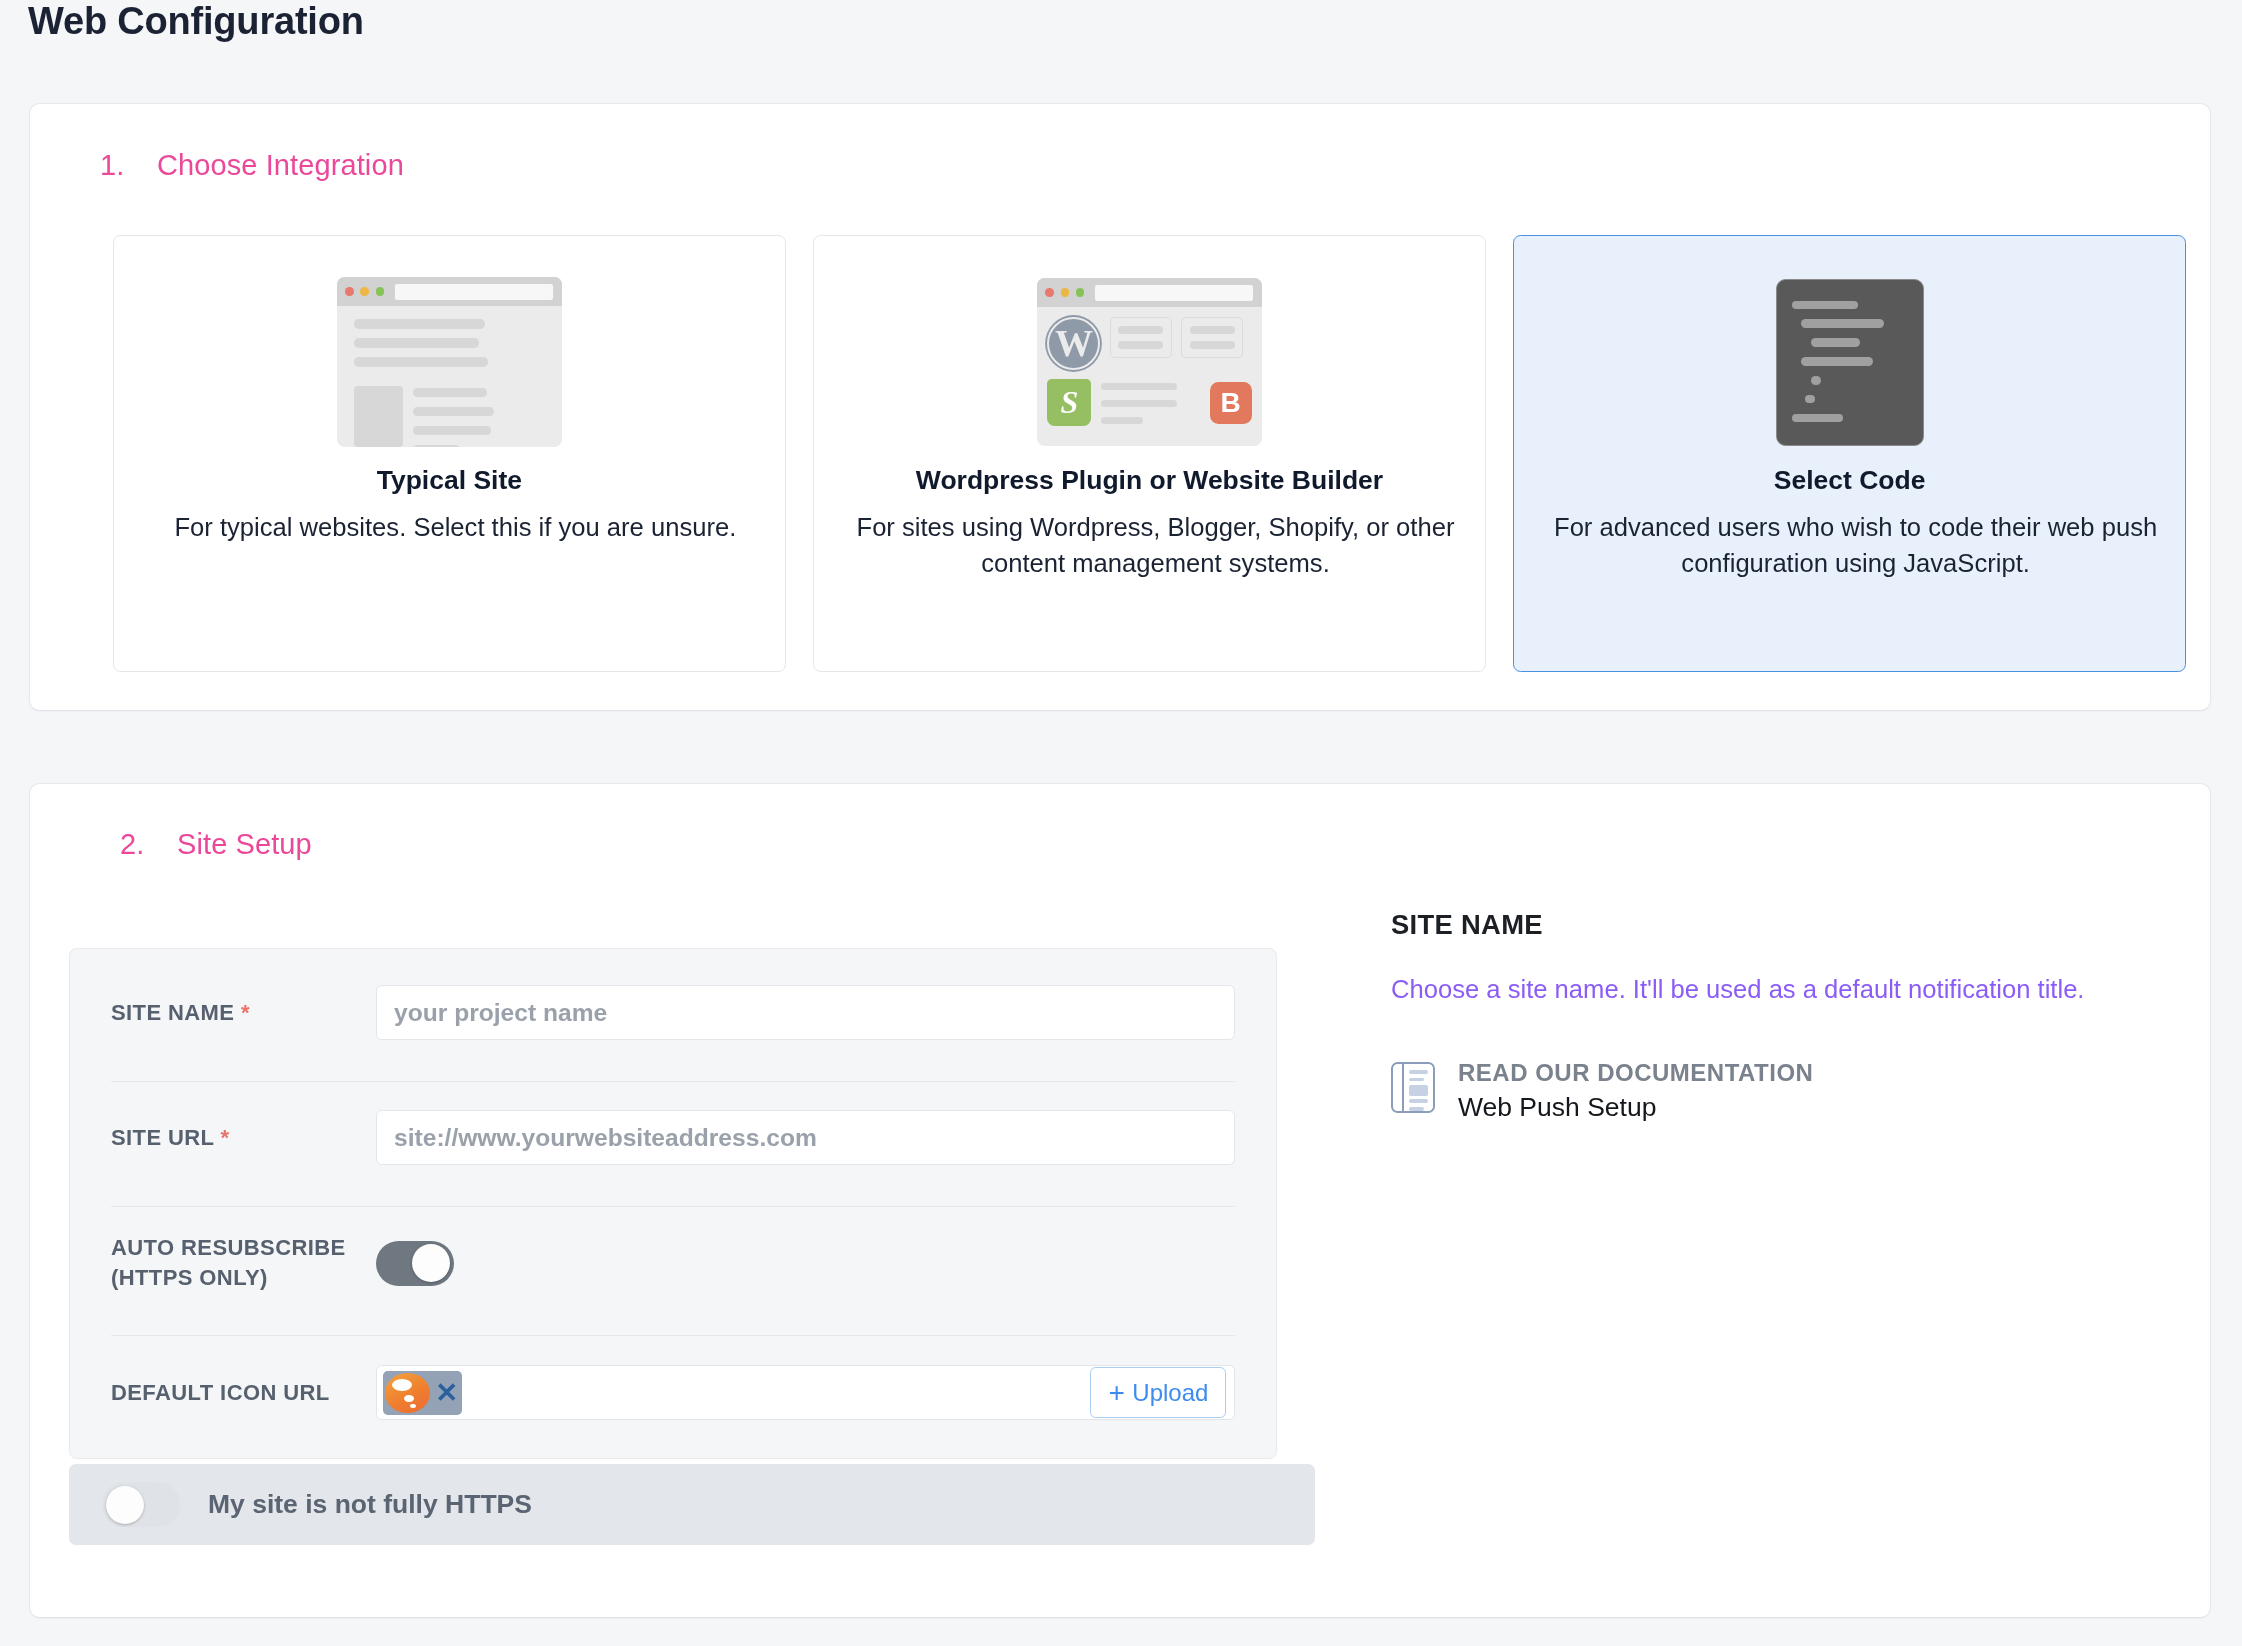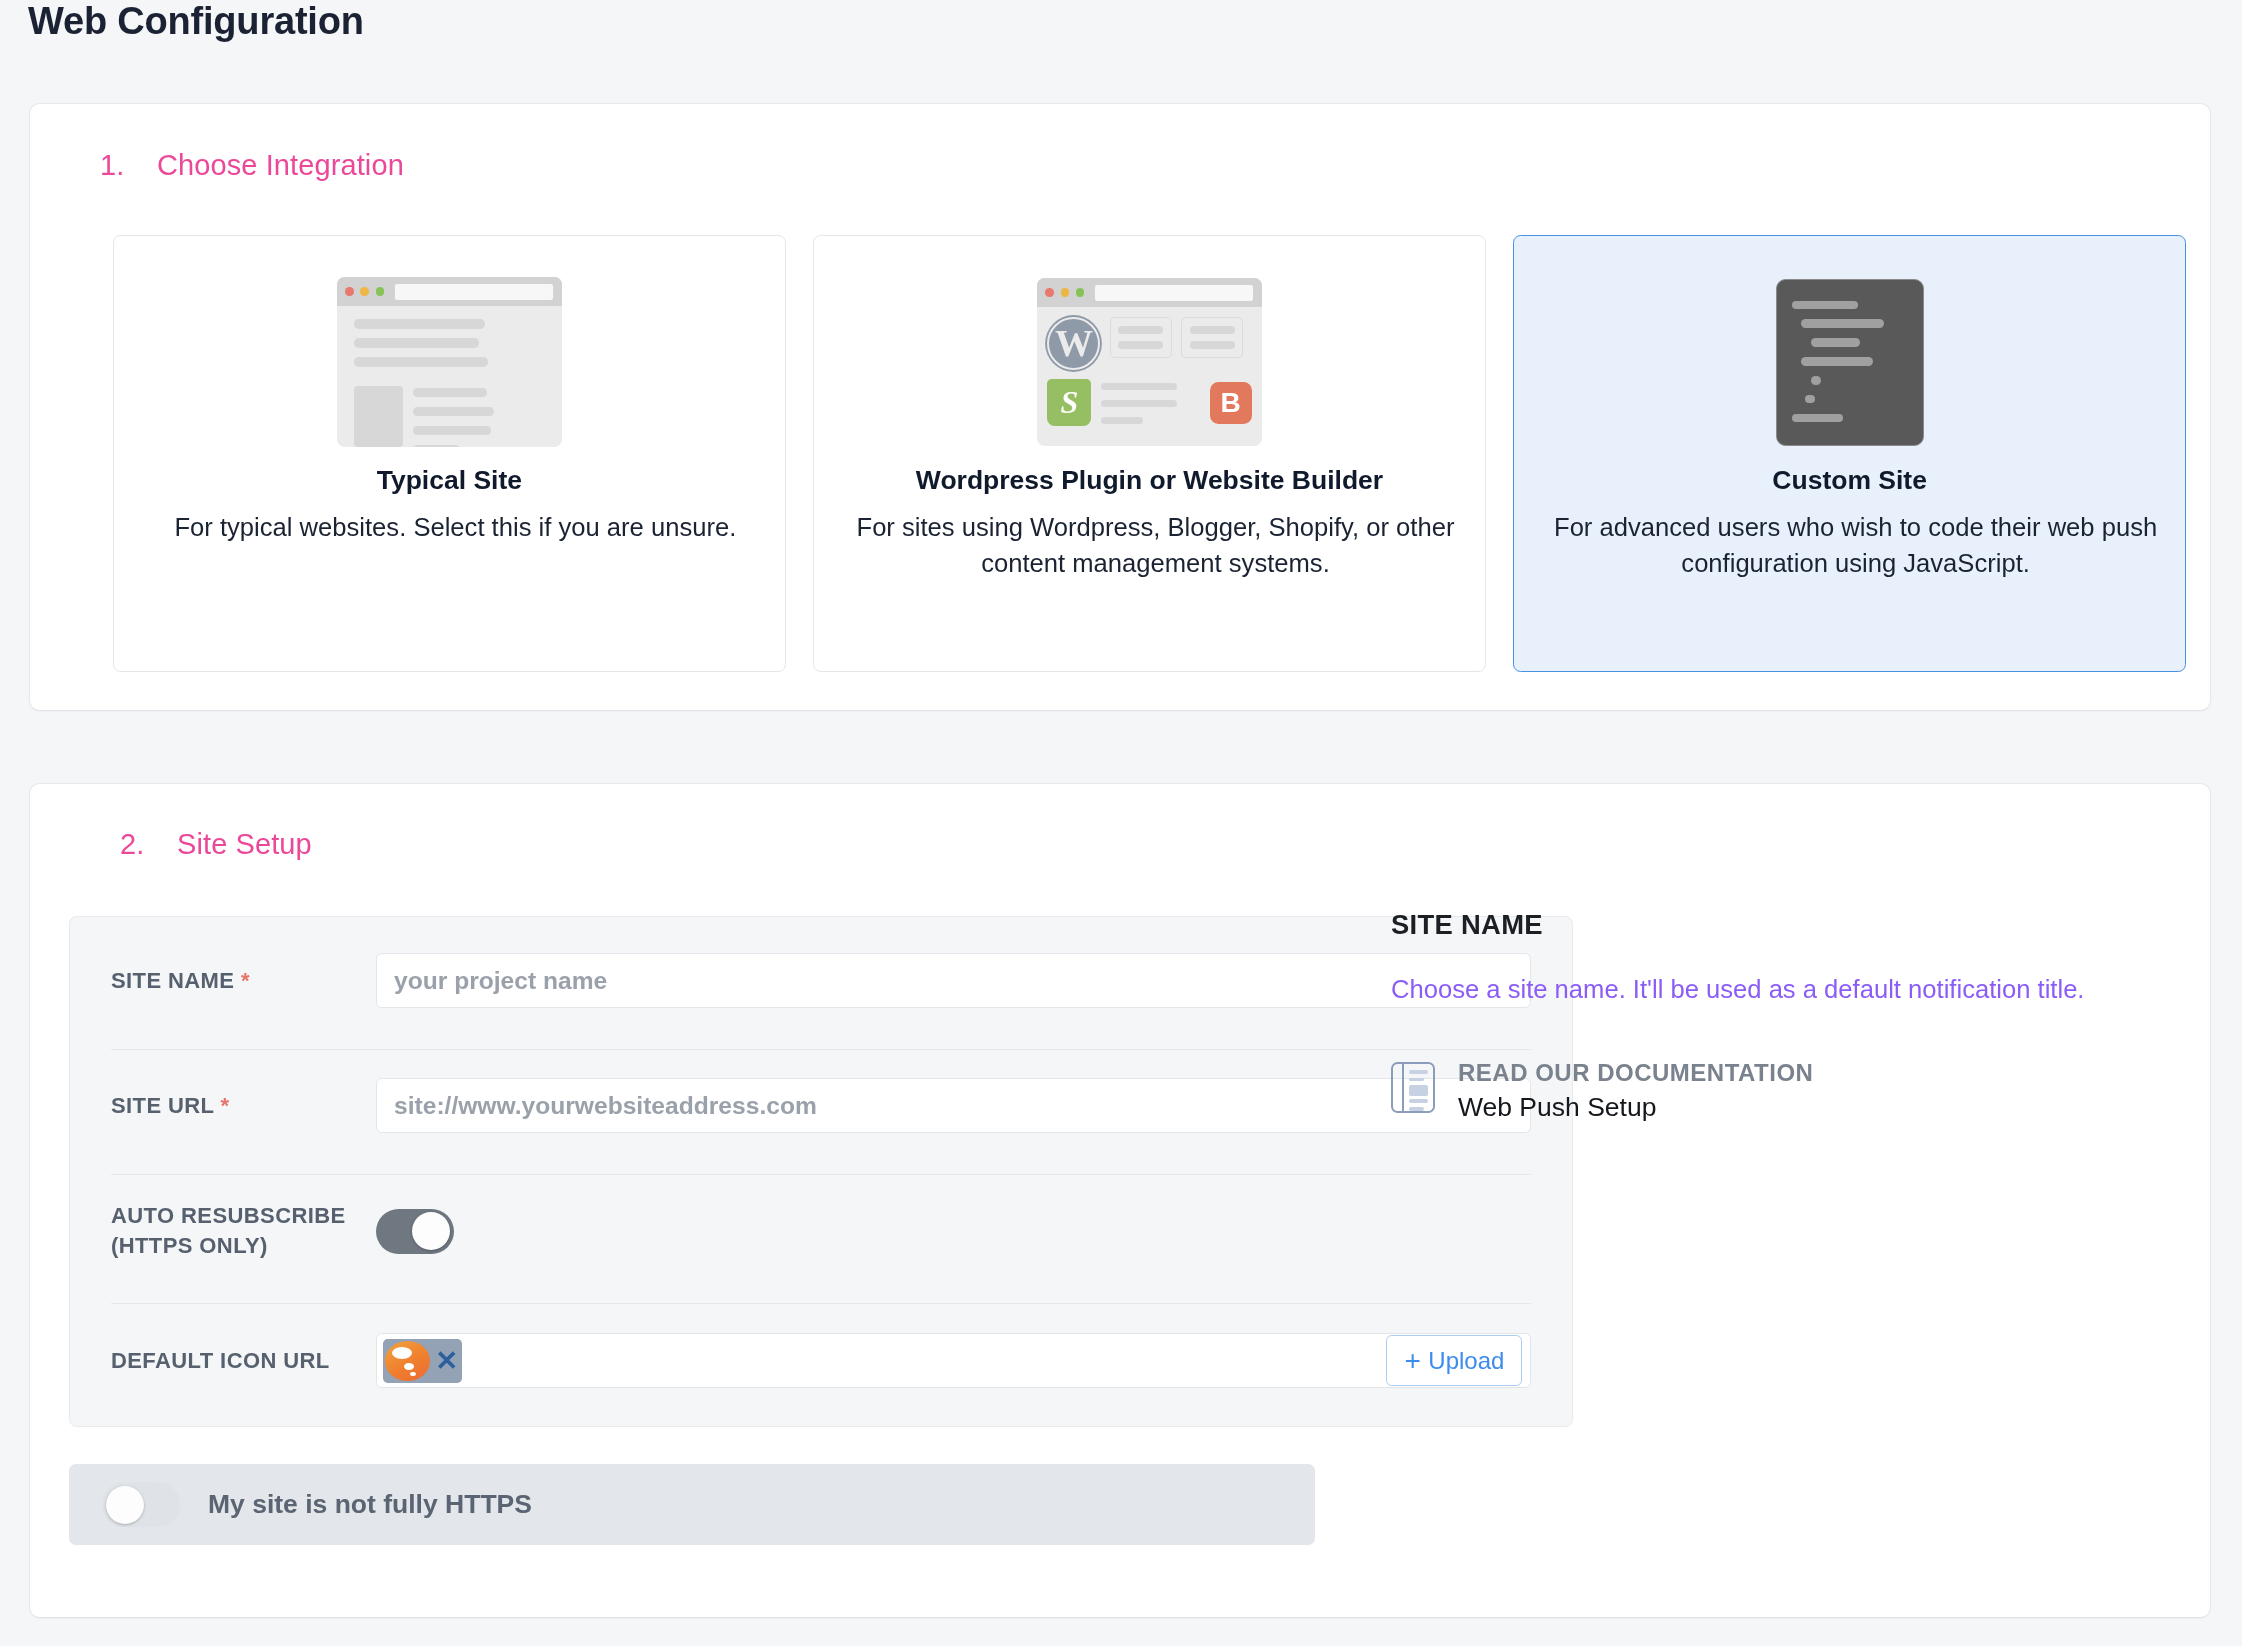--- a/index.html
+++ b/index.html
@@ -127,22 +127,22 @@
   .codebox {
     width: 148px; height: 167px; background: #595959;
     border: 1.9px solid #8a8a8a; border-radius: 9.5px;
     padding: 21px 15px 0 15px;
   }
   .codebox .cl { height: 8.5px; background: #a0a0a0; border-radius: 4.7px; margin-bottom: 10.4px; }
 
   
   .form-card {
     position: absolute;
-    left: 69px; top: 916px;
-    width: 1504px; height: 511px;
+    left: 69px; top: 948px;
+    width: 1208px; height: 511px;
     background: #f5f6f8;
     border: 0.9px solid #e8eaee;
     border-radius: 7.6px;
   }
   .form-row { position: absolute; left: 41px; right: 41px; display: flex; align-items: center; }
   .form-row + .divider { position: absolute; left: 41px; right: 41px; height: 0.9px; background: #e4e7ec; }
   .f-label {
     width: 265px;
     font-size: 22px; font-weight: bold; color: #56606e;
     letter-spacing: 0.4px; line-height: 30px;
@@ -318,21 +318,21 @@
           <div class="codebox">
             <div class="cl" style="width:66px;"></div>
             <div class="cl" style="width:83px; margin-left:9.5px;"></div>
             <div class="cl" style="width:49px; margin-left:19px;"></div>
             <div class="cl" style="width:72px; margin-left:9.5px;"></div>
             <div class="cl" style="width:10.4px; margin-left:19px;"></div>
             <div class="cl" style="width:10.4px; margin-left:13.2px;"></div>
             <div class="cl" style="width:51px; margin-left:0px;"></div>
           </div>
         </div>
-        <div class="card-title">Custom Site</div>
+        <div class="card-title">Select Code</div>
         <div class="card-desc">For advanced users who wish to code their web push configuration using JavaScript.</div>
       </div>
 
     </div>
   </section>
 
   <section class="panel" id="panel-sitesetup">
     <div class="step-head" style="top:44px;margin-left:20px;">
       <span class="num">2.</span><span>Site Setup</span>
     </div>

